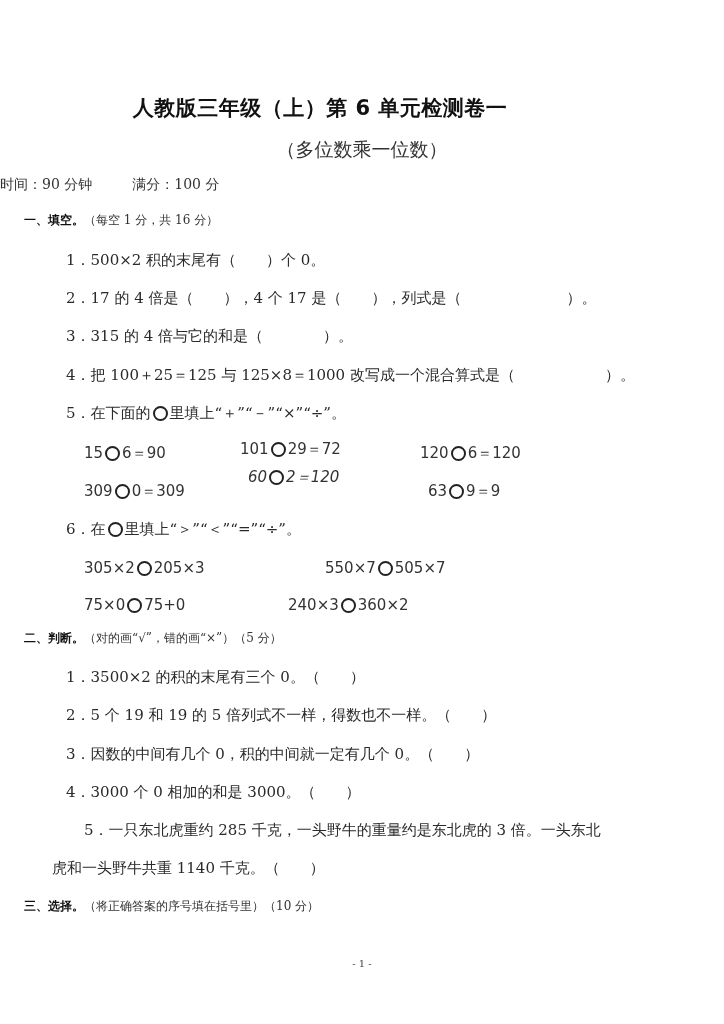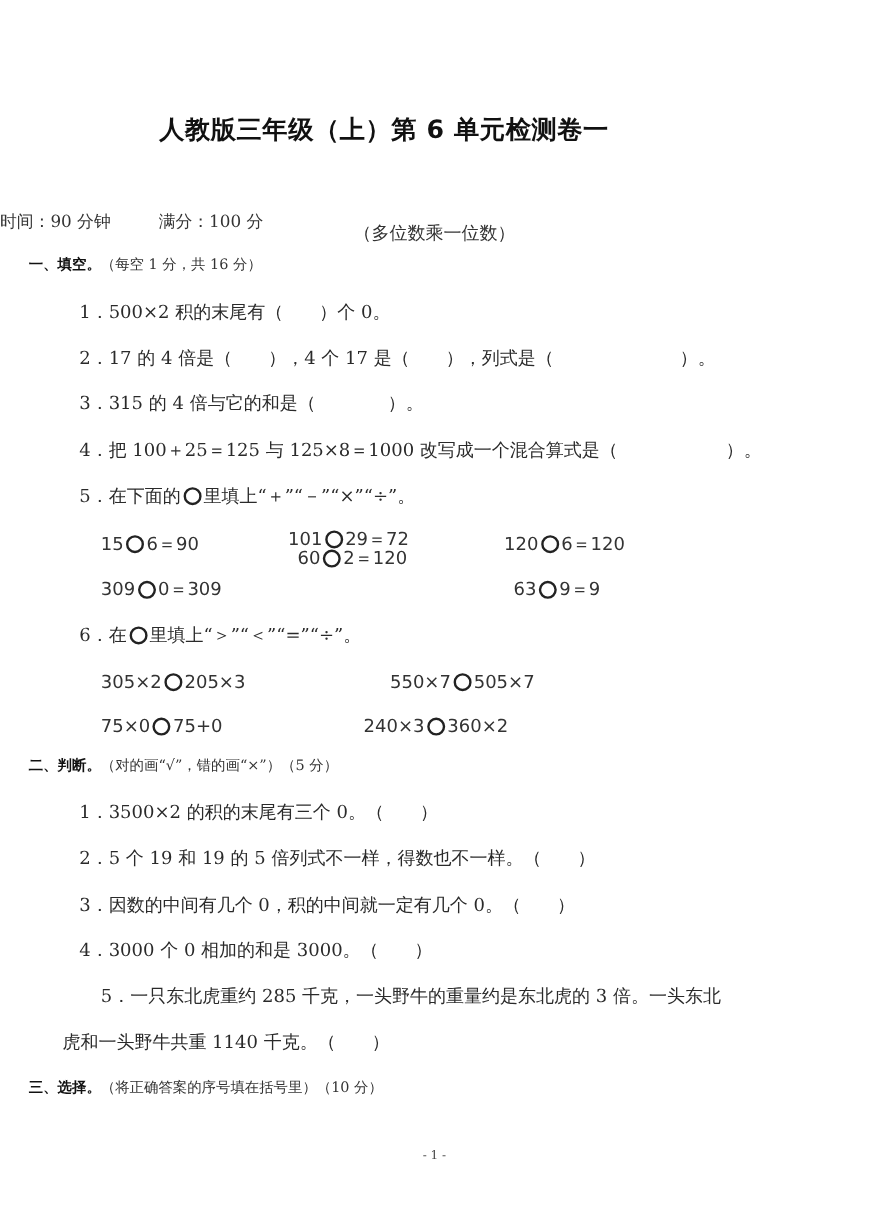--- a/index.html
+++ b/index.html
@@ -8,21 +8,21 @@
     font-family: "DejaVu Serif", "Liberation Serif", serif;
     color: #222222;
   }
   .title {
     position: absolute; left: 0; width: 640px; top: 94px; text-align: center;
     font-family: "DejaVu Sans", "Liberation Sans", sans-serif;
     font-weight: bold; font-size: 21px; color: #111111; letter-spacing: 0.5px;
   }
   .subtitle {
     position: absolute; left: 0; width: 724px; top: 137px; text-align: center;
-    font-size: 15px; color: #333333; margin-top: 48px;
+    font-size: 19px; color: #333333;
   }
   .meta {
     position: absolute; left: 0; width: 724px; top: 176px; 
     font-size: 14px; color: #333333;
   }
   .meta span { display: inline-block; }
   .meta .gap { width: 40px; }
   .line {
     position: absolute; font-size: 15px; white-space: nowrap; color: #2a2a2a;
   }
@@ -61,30 +61,30 @@
 <div class="line" style="left:66px; top:327px;">3．315 的 4 倍与它的和是（　　　　）。</div>
 <div class="line" style="left:66px; top:366px;">4．把 100＋25＝125 与 125×8＝1000 改写成一个混合算式是（　　　　　　）。</div>
 <div class="line" style="left:66px; top:404px;">
   <span>5．在下面的</span><span class="circle"></span><span>里填上“＋”“－”“×”“÷”。</span>
 </div>
 
 <div class="eq" style="left:84px; top:444px;"><span>15</span><span class="circle"></span><span>6＝90</span></div>
 <div class="eq" style="left:240px; top:440px;"><span>101</span><span class="circle"></span><span>29＝72</span></div>
 <div class="eq" style="left:420px; top:444px;"><span>120</span><span class="circle"></span><span>6＝120</span></div>
 <div class="eq" style="left:84px; top:482px;"><span>309</span><span class="circle"></span><span>0＝309</span></div>
-<div class="eq" style="left:248px; top:456px;"><span>60</span><span class="circle"></span><span>2＝120</span></div>
+<div class="eq" style="left:248px; top:468px;font-style:italic;"><span>60</span><span class="circle"></span><span>2＝120</span></div>
 <div class="eq" style="left:428px; top:482px;"><span>63</span><span class="circle"></span><span>9＝9</span></div>
 
 <div class="line" style="left:66px; top:520px;">
   <span>6．在</span><span class="circle"></span><span>里填上“＞”“＜”“=”“÷”。</span>
 </div>
 <div class="eq" style="left:84px; top:559px;"><span>305×2</span><span class="circle"></span><span>205×3</span></div>
 <div class="eq" style="left:290px; top:559px;margin-left:35px;"><span>550×7</span><span class="circle"></span><span>505×7</span></div>
 <div class="eq" style="left:84px; top:596px;"><span>75×0</span><span class="circle"></span><span>75+0</span></div>
-<div class="eq" style="left:303px; top:596px;"><span>240×3</span><span class="circle"></span><span>360×2</span></div>
+<div class="eq" style="left:288px; top:596px;"><span>240×3</span><span class="circle"></span><span>360×2</span></div>
 
 <div class="section" style="top:630px;">
   <span class="head">二、判断。</span><span class="note">（对的画“√”，错的画“×”）（5 分）</span>
 </div>
 <div class="line" style="left:66px; top:668px;">1．3500×2 的积的末尾有三个 0。（　　）</div>
 <div class="line" style="left:66px; top:706px;">2．5 个 19 和 19 的 5 倍列式不一样，得数也不一样。（　　）</div>
 <div class="line" style="left:66px; top:745px;">3．因数的中间有几个 0，积的中间就一定有几个 0。（　　）</div>
 <div class="line" style="left:66px; top:783px;">4．3000 个 0 相加的和是 3000。（　　）</div>
 <div class="line" style="left:84px; top:821px;">5．一只东北虎重约 285 千克，一头野牛的重量约是东北虎的 3 倍。一头东北</div>
 <div class="line" style="left:52px; top:859px;">虎和一头野牛共重 1140 千克。（　　）</div>

